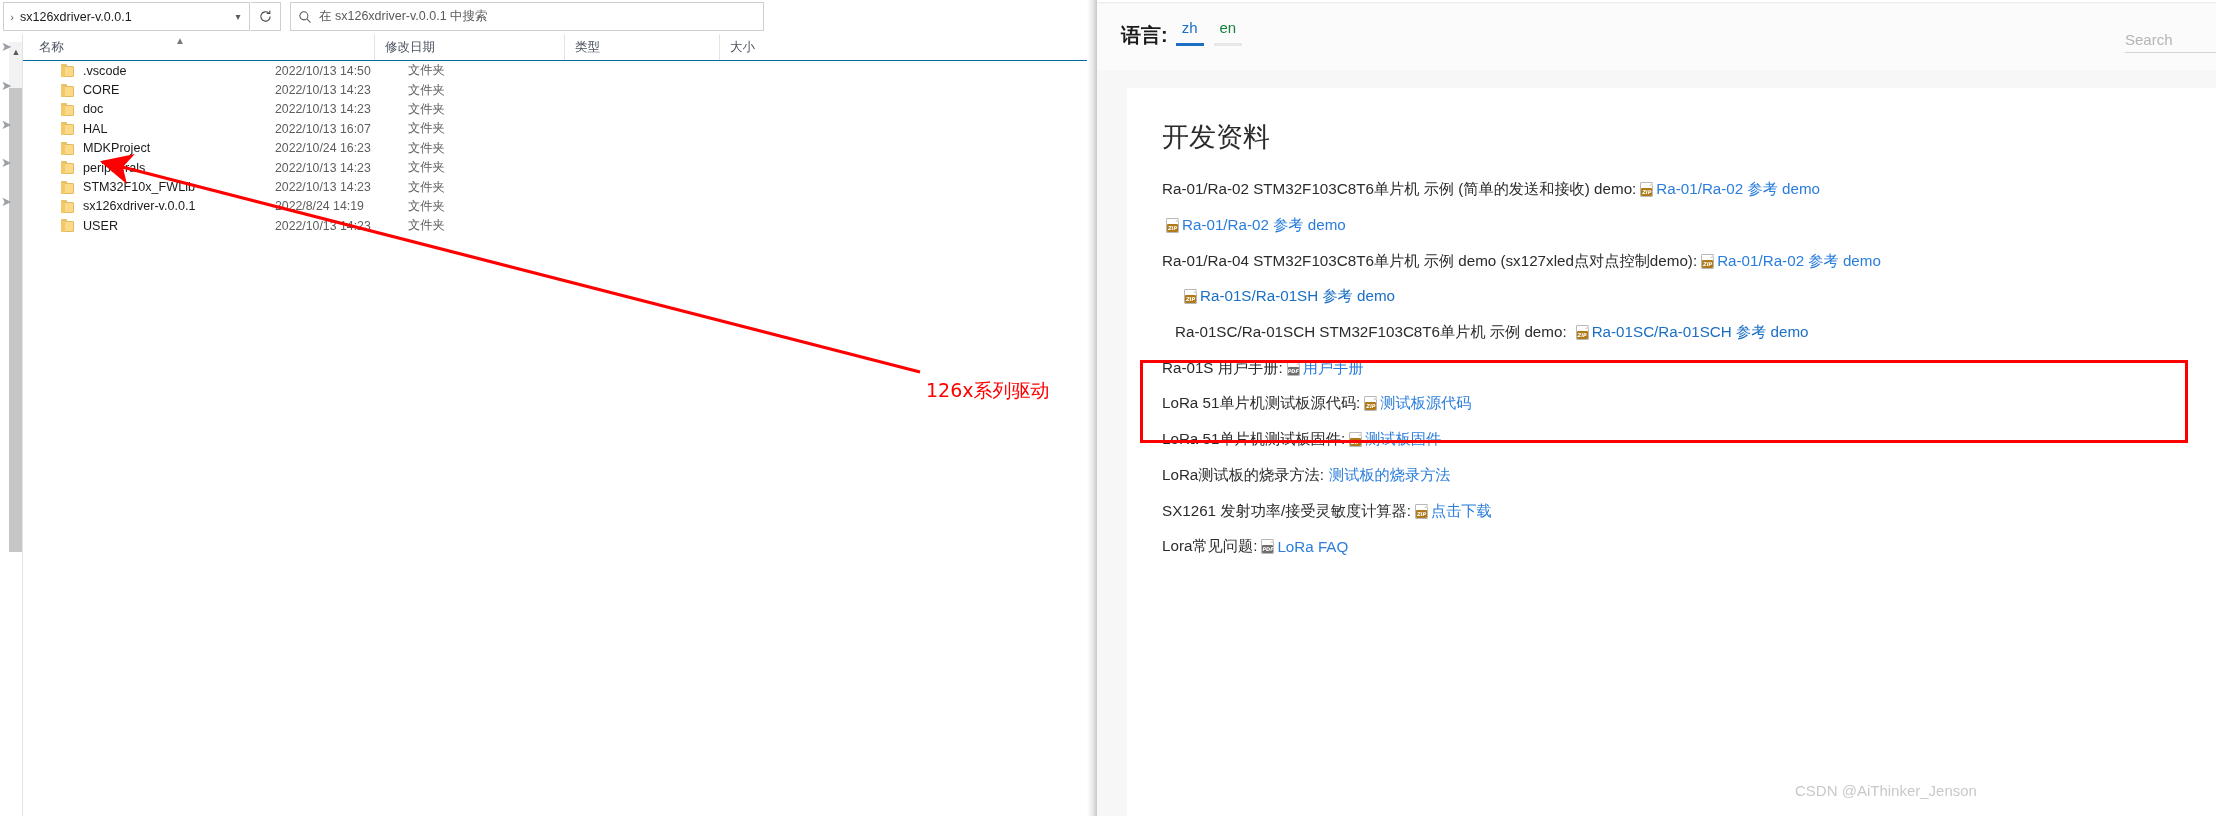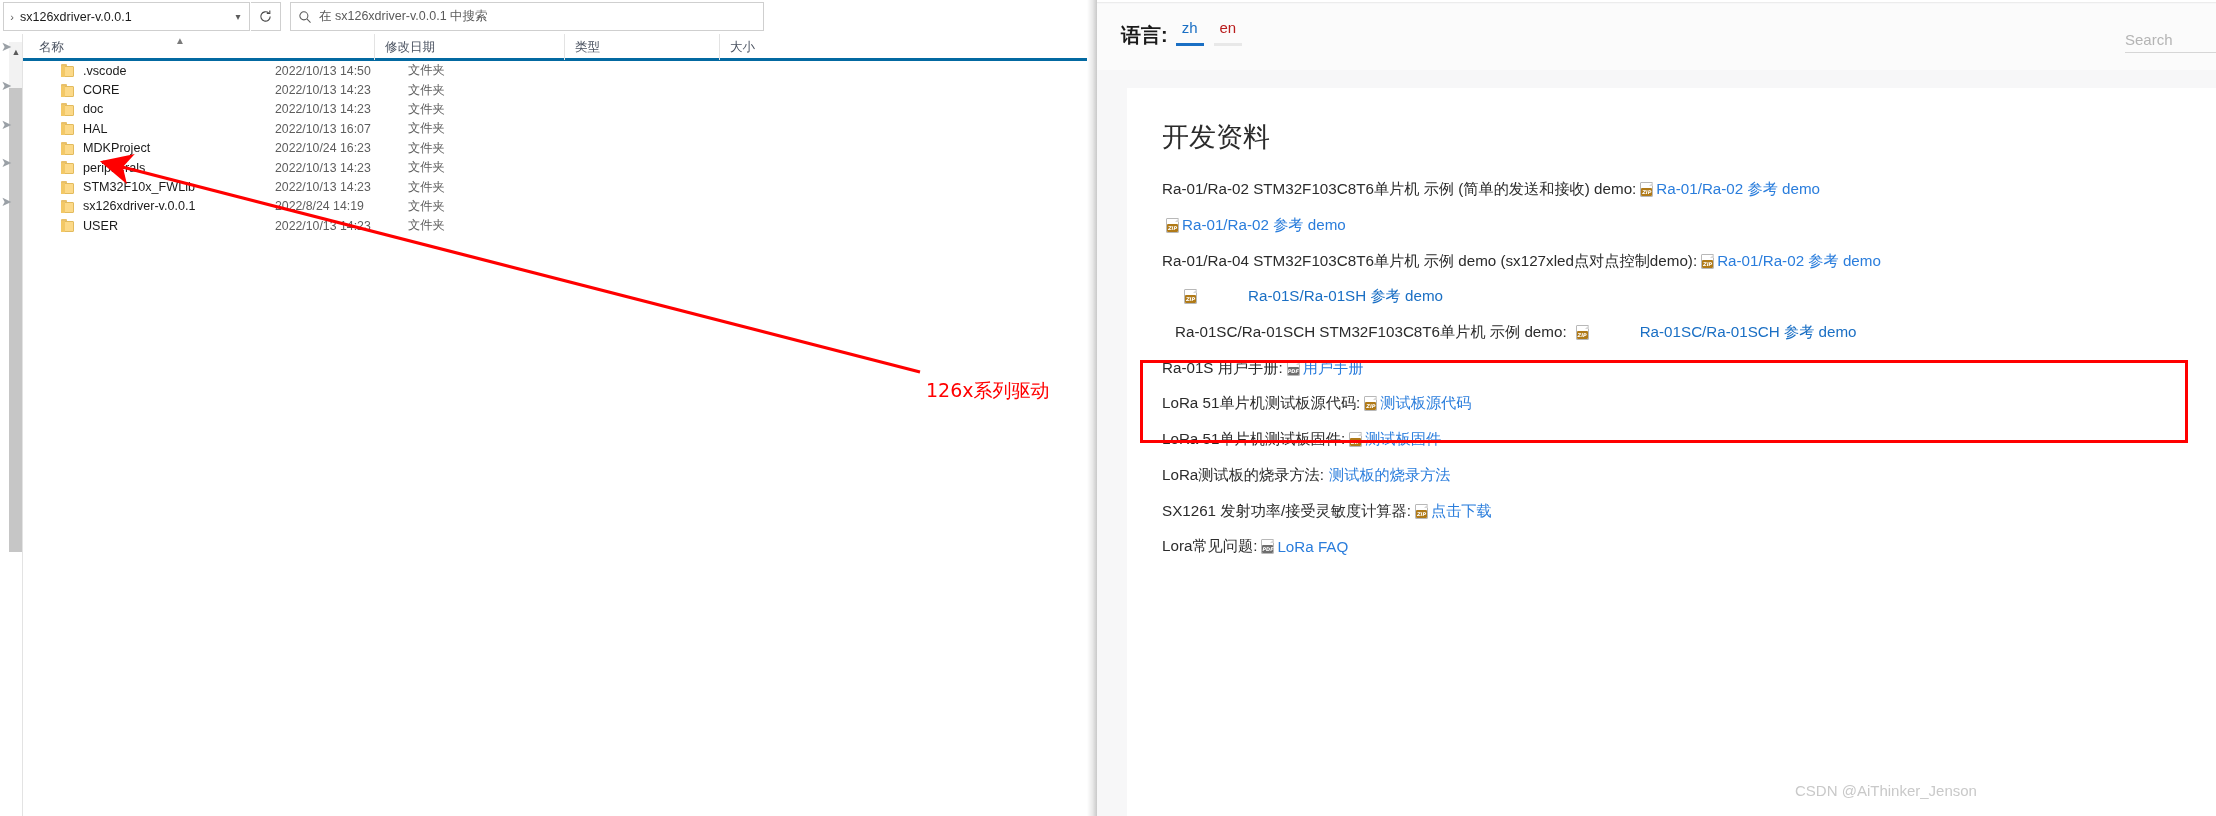--- a/index.html
+++ b/index.html
@@ -91,21 +91,21 @@
   }
   .search-ph {
     flex: 1 1 auto; font-size: 12.5px; color: #5a5a5a;
     white-space: nowrap; overflow: hidden;
   }
 
   
   .colhead {
     position: absolute; left: 23px; top: 34px;
     width: 1073px; height: 27px;
-    background: #ffffff; border-bottom: 3px solid #0369a1;
+    background: #ffffff; border-bottom: 1px solid #0369a1;
   }
   .colhead .cell {
     position: absolute; top: 0; height: 26px;
     font-size: 12.5px; color: #4a5260;
     display: flex; align-items: center;
     border-left: 1px solid #e3e3e3;
     padding-left: 10px;
   }
   .colhead .cell.first { border-left: none; }
   .sort-caret {
@@ -188,21 +188,21 @@
   .lang-label {
     font-size: 20px; font-weight: bold; color: #1a1a1a;
     margin-right: 8px; line-height: 22px;
   }
   .lang-tab {
     font-size: 15px; line-height: 20px;
     padding: 0 6px 5px 6px; margin-right: 10px;
     border-bottom: 3px solid transparent;
   }
   .lang-tab.active { color: #1a6fc4; border-bottom-color: #1a6fc4; }
-  .lang-tab.idle   { color: #b91c1c; border-bottom-color: #e8e8e8; }
+  .lang-tab.idle   { color: #15803d; border-bottom-color: #e8e8e8; }
 
   .web-search {
     position: absolute; left: 1028px; top: 22px;
     width: 392px; height: 28px;
   }
   .web-search input {
     width: 392px; height: 27px;
     border: none; border-bottom: 1px solid #d6d6d6;
     background: transparent; outline: none;
     font-size: 15px; color: #4a4a4a;
@@ -225,21 +225,21 @@
     width: 1035px;
   }
   .doc-line {
     height: 35.7px;
     display: flex; align-items: center;
     font-size: 15.2px; color: #2b2b2b;
     white-space: nowrap;
   }
   .doc-line .lead { color: #2b2b2b; }
   .doc-line .lnk  { color: #2a7ddc; }
-  .doc-line .lnk.blue-dark { color: #1a6fc4; margin-left: 48px; }
+  .doc-line .lnk.blue-dark { color: #1a6fc4; }
 
   .ficon {
     display: inline-block; position: relative;
     width: 13px; height: 15px;
     margin: 0 3px 0 4px;
     vertical-align: -2px;
     flex: 0 0 auto;
   }
   .ficon .sheet {
     position: absolute; left: 0; top: 0; width: 13px; height: 15px;

